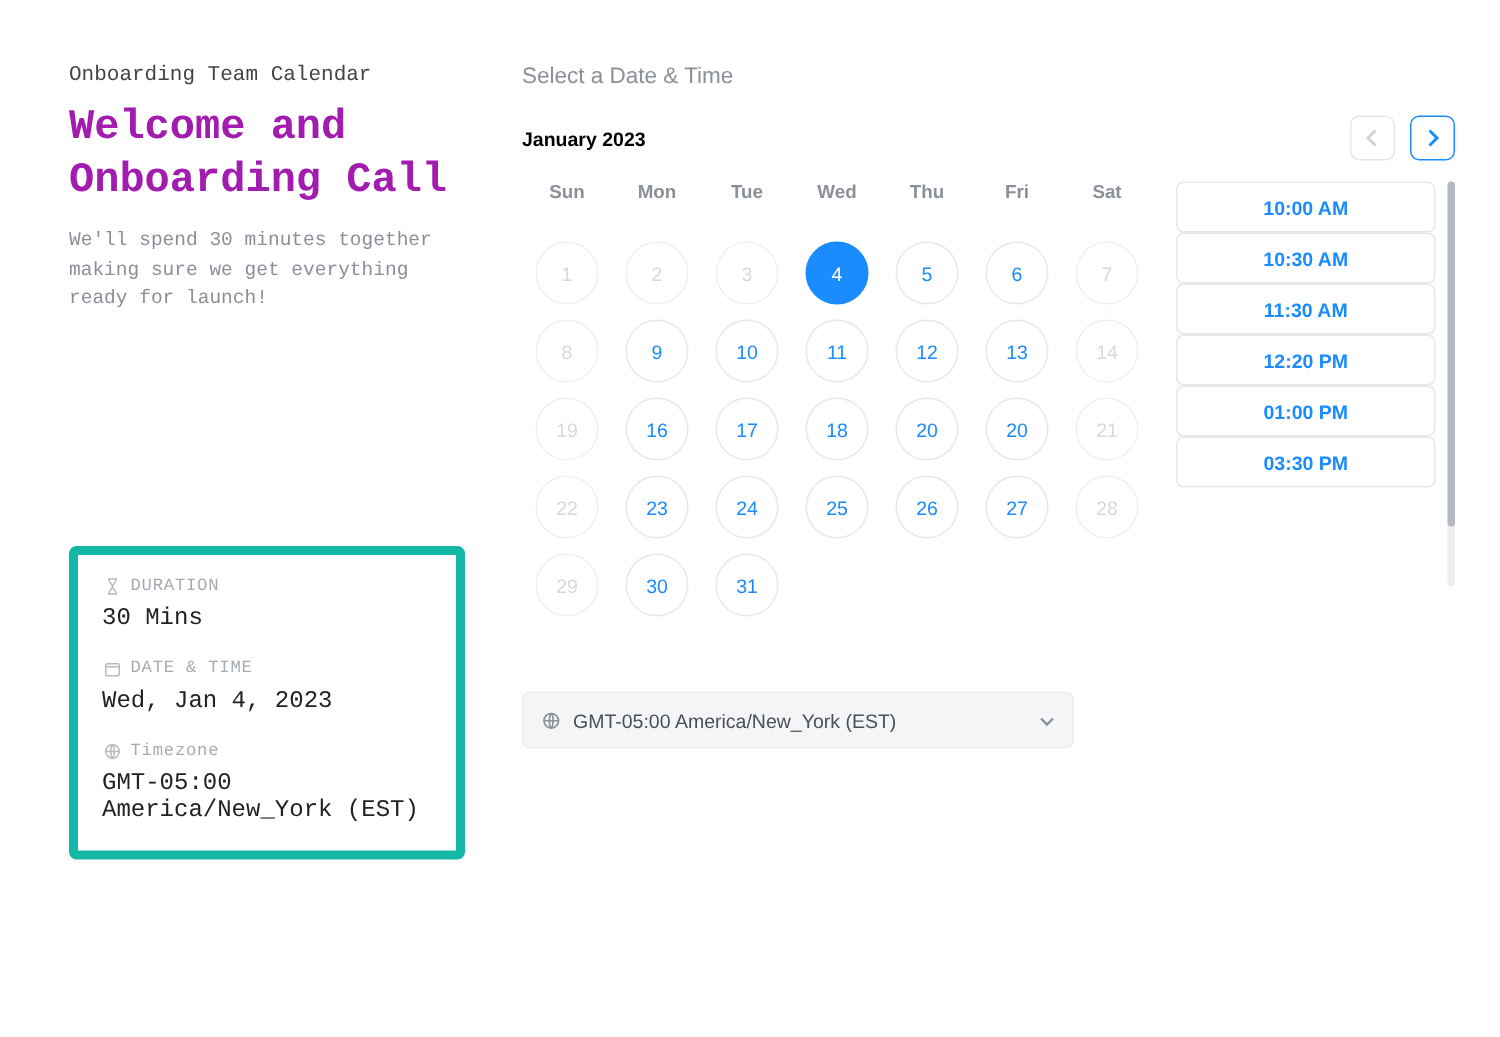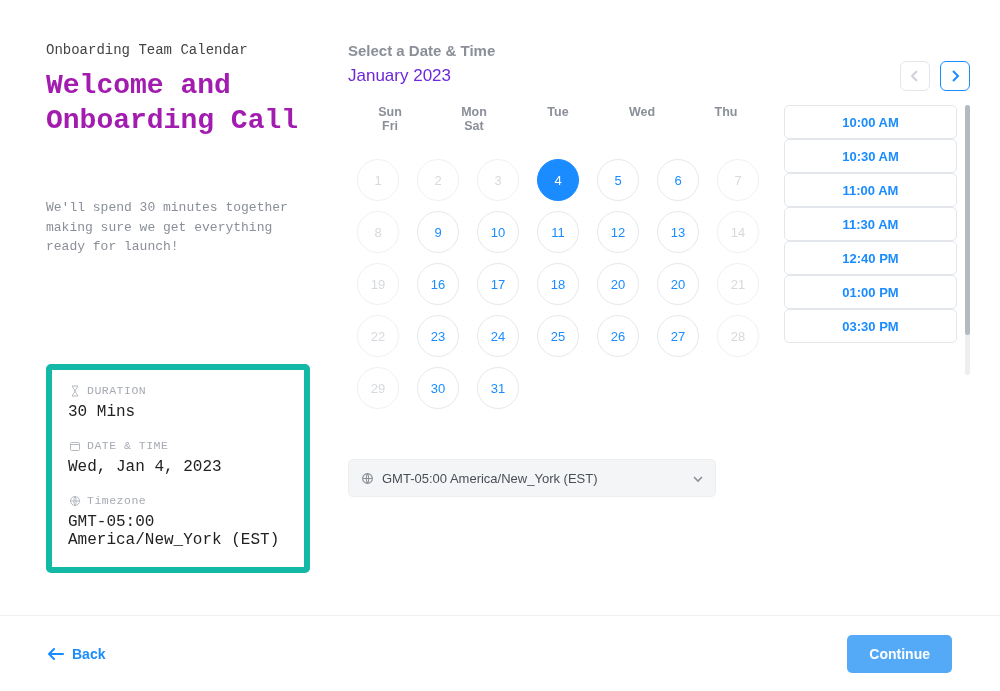--- a/index.html
+++ b/index.html
@@ -34,21 +34,20 @@
     font-size: 28px;
     font-weight: 700;
     line-height: 1.25;
     color: #a21caf;
     margin-bottom: 12px;
   }
   .desc {
     font-size: 13px;
     color: #8a8f98;
     line-height: 1.5;
-    margin-top: 48px;
   }
   .meta-card {
     border: 6px solid #14b8a6;
     border-radius: 5px;
     padding: 14px 16px 18px 16px;
     margin-top: auto;
     margin-bottom: 0;
     position: relative;
     top: -92px;
   }
@@ -70,33 +69,33 @@
   .icon-sm { width: 13px; height: 13px; display: inline-flex; align-items: center; justify-content: center; }
 
   .right {
     flex: 1;
     padding: 16px 0 0 20px;
     display: flex;
     flex-direction: column;
   }
   .section-title {
     font-size: 15px;
+    font-weight: 400;
+    color: #8a8f98;
+    margin-bottom: 18px;
+  }
+  .cal-header {
+    display: flex;
+    align-items: center;
+    margin-bottom: 14px;
+  }
+  .month-label {
+    font-size: 13px;
     font-weight: 700;
-    color: #8a8f98;
-    margin-bottom: 2px;
-  }
-  .cal-header {
-    display: flex;
-    align-items: center;
-    margin-bottom: 14px;
-  }
-  .month-label {
-    font-size: 17px;
-    font-weight: 400;
-    color: #6d28d9;
+    color: #000000;
     flex: 1;
   }
   .nav-btn {
     width: 30px;
     height: 30px;
     border-radius: 6px;
     border: 1.5px solid #e3e6ea;
     background: #fff;
     display: inline-flex;
     align-items: center;
@@ -114,21 +113,21 @@
     display: flex;
     gap: 16px;
     flex: 1;
     min-height: 0;
   }
   .calendar {
     width: 420px;
   }
   .dow-row {
     display: grid;
-    grid-template-columns: repeat(5, 1fr);
+    grid-template-columns: repeat(7, 1fr);
     text-align: center;
     font-size: 12.5px;
     font-weight: 600;
     color: #8a8f98;
     margin-bottom: 26px;
   }
   .weeks {
     display: flex;
     flex-direction: column;
     gap: 10px;
@@ -395,36 +394,26 @@
                 <path d="M1 2 L5 6 L9 2" fill="none" stroke="#8a8f98" stroke-width="1.6"></path>
               </svg>
           </span>
         </div>
       </div>
 
       <div class="times-wrap">
         <div class="times" id="times">
             <div class="time-slot">10:00 AM</div>
             <div class="time-slot">10:30 AM</div>
-            <div class="time-slot">11:00 AM</div>
             <div class="time-slot">11:30 AM</div>
-            <div class="time-slot">12:40 PM</div>
+            <div class="time-slot">12:20 PM</div>
             <div class="time-slot">01:00 PM</div>
             <div class="time-slot">03:30 PM</div>
           </div>
         <div class="scrollbar">
           <div class="thumb"></div>
         </div>
       </div>
     </div>
   </div>
 
-  <div class="footer">
-    <a class="back-link">
-      <svg width="16" height="12" viewBox="0 0 16 12">
-          <path d="M6 1 L1 6 L6 11 M1 6 H15" fill="none" stroke="#1a8cff" stroke-width="2" stroke-linecap="round" stroke-linejoin="round"></path>
-        </svg>
-      <span>Back</span>
-    </a>
-    <button class="continue-btn">Continue</button>
-  </div>
 
 </div>
 
 </body></html>

